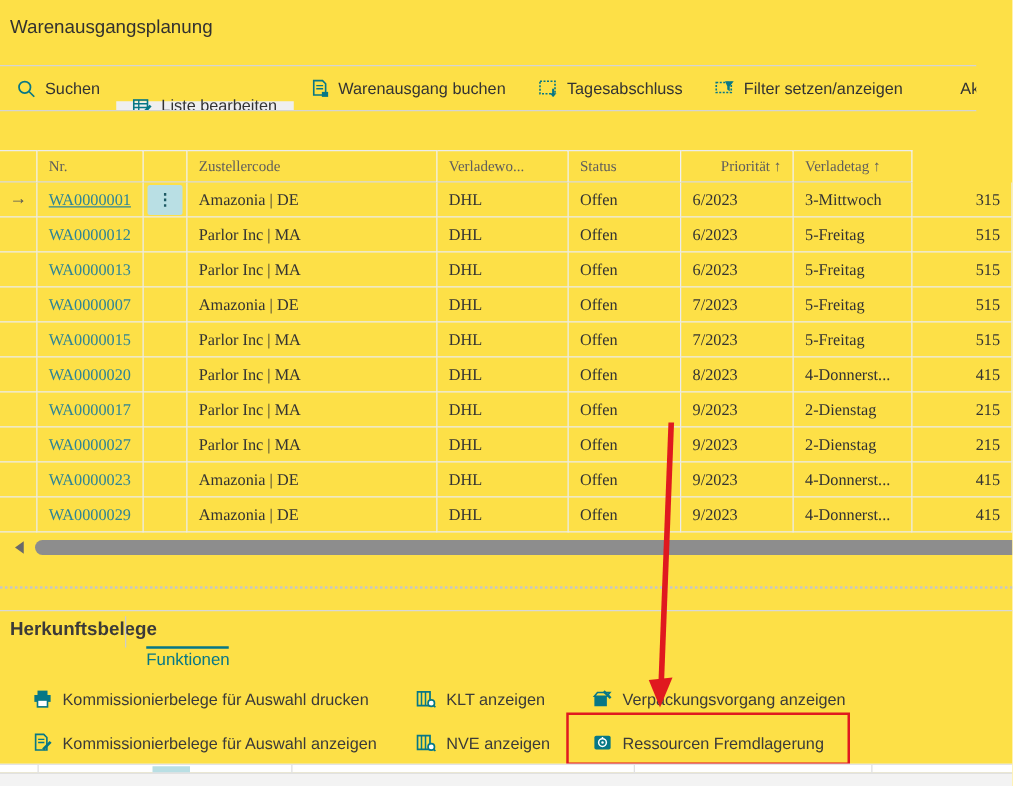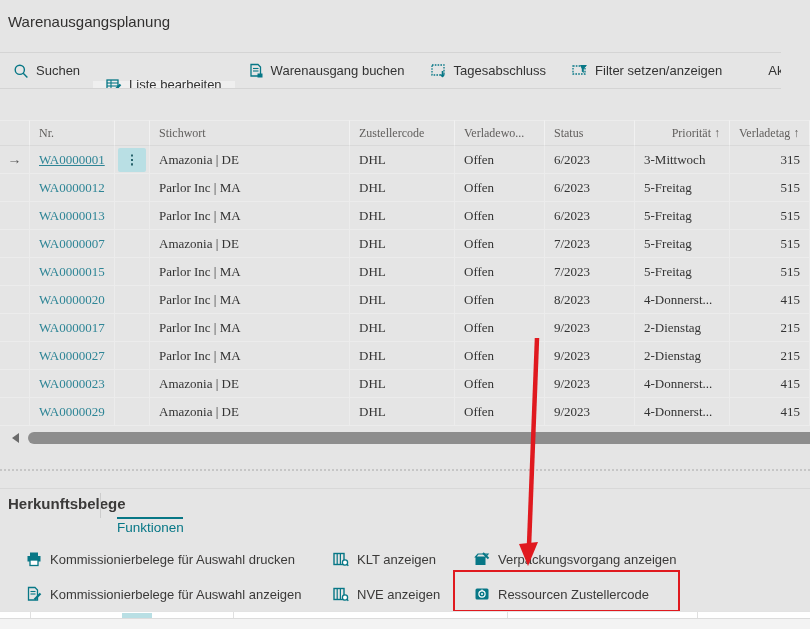--- a/index.html
+++ b/index.html
@@ -1,19 +1,19 @@
 <!DOCTYPE html>
 <html><head>
 <meta charset="utf-8">
 <style>
   * { margin:0; padding:0; box-sizing:border-box; }
   html,body { background:#fff; }
   .screen {
     position:relative; width:810px; height:629px; overflow:hidden;
-    background:#e5e5e5; font-family:"Liberation Sans", sans-serif; color:#333;
+    background:#fde047; font-family:"Liberation Sans", sans-serif; color:#333;
   }
   .page-title { position:absolute; left:8px; top:13px; font-size:15px; color:#323130; }
 
   
   .toolbar {
     position:absolute; left:0; top:52px; width:781px; height:37px;
     border-top:1px solid #d4d4d4; border-bottom:1px solid #d4d4d4;
     display:flex; align-items:stretch; overflow:hidden; white-space:nowrap;
   }
   .tb-item { display:inline-flex; align-items:center; gap:7px; padding:0 13px; font-size:13px; color:#333; cursor:pointer; }
@@ -137,21 +137,20 @@
     <div class="tb-item">
       <span>Aktionen</span>
     </div>
   </div>
 
   <div class="grid">
     <div class="tr hdr">
       <div class="th"></div>
       <div class="th">Nr.</div>
       <div class="th"></div>
-      <div class="th">Stichwort</div>
       <div class="th">Zustellercode</div>
       <div class="th">Verladewo...</div>
       <div class="th">Status</div>
       <div class="th num">Priorität ↑</div>
       <div class="th">Verladetag ↑</div>
     </div>
     <div>
 
         <div class="tr">
           <div class="td c-ind">
@@ -405,21 +404,21 @@
   </div>
   <div class="action a-r2 a-c3">
     <span class="icon16">
       <svg viewBox="0 0 16 16">
           <rect x="1.5" y="2.5" width="13" height="11" rx="1.5" fill="#077786"></rect>
           <circle cx="8" cy="8" r="3.1" fill="none" stroke="#fff" stroke-width="1.2"></circle>
           <circle cx="8" cy="8" r="1" fill="#fff"></circle>
           <line x1="8" y1="3.6" x2="8" y2="5" stroke="#fff" stroke-width="1.2"></line>
         </svg>
     </span>
-    <span>Ressourcen Zustellercode</span>
+    <span>Ressourcen Fremdlagerung</span>
   </div>
 
   <div class="red-box"></div>
   <svg class="arrow-overlay" viewBox="0 0 810 629">
     <line x1="537" y1="338" x2="529" y2="546" stroke="#e0191f" stroke-width="4.5"></line>
     <polygon points="519,544 538,542 528,566" fill="#e0191f"></polygon>
   </svg>
 
   <div class="bottom-strip">
     <div class="bs-line" style="left:30px"></div>

